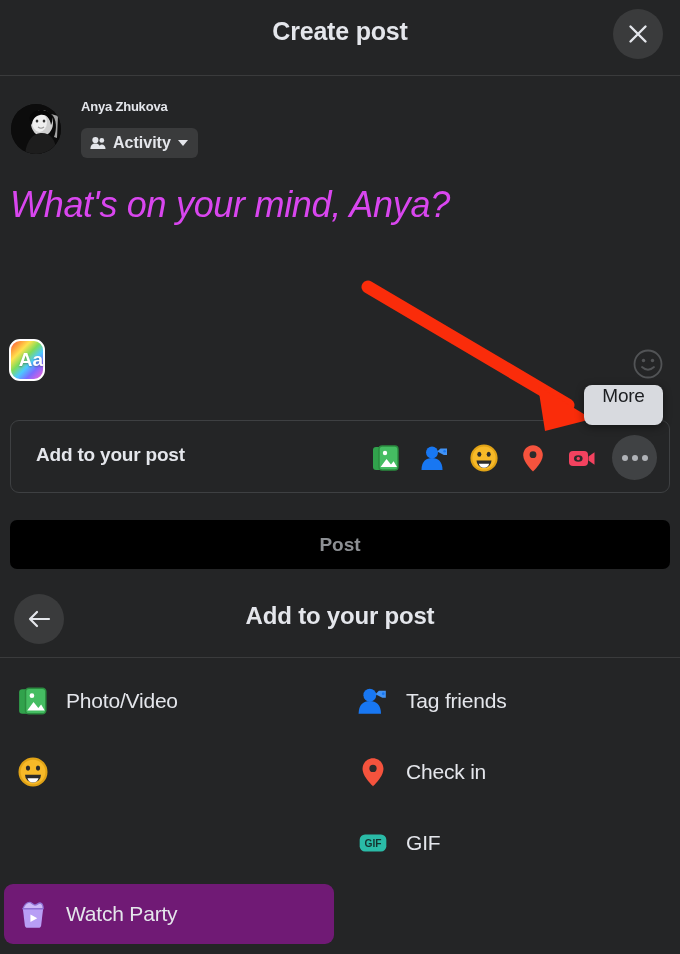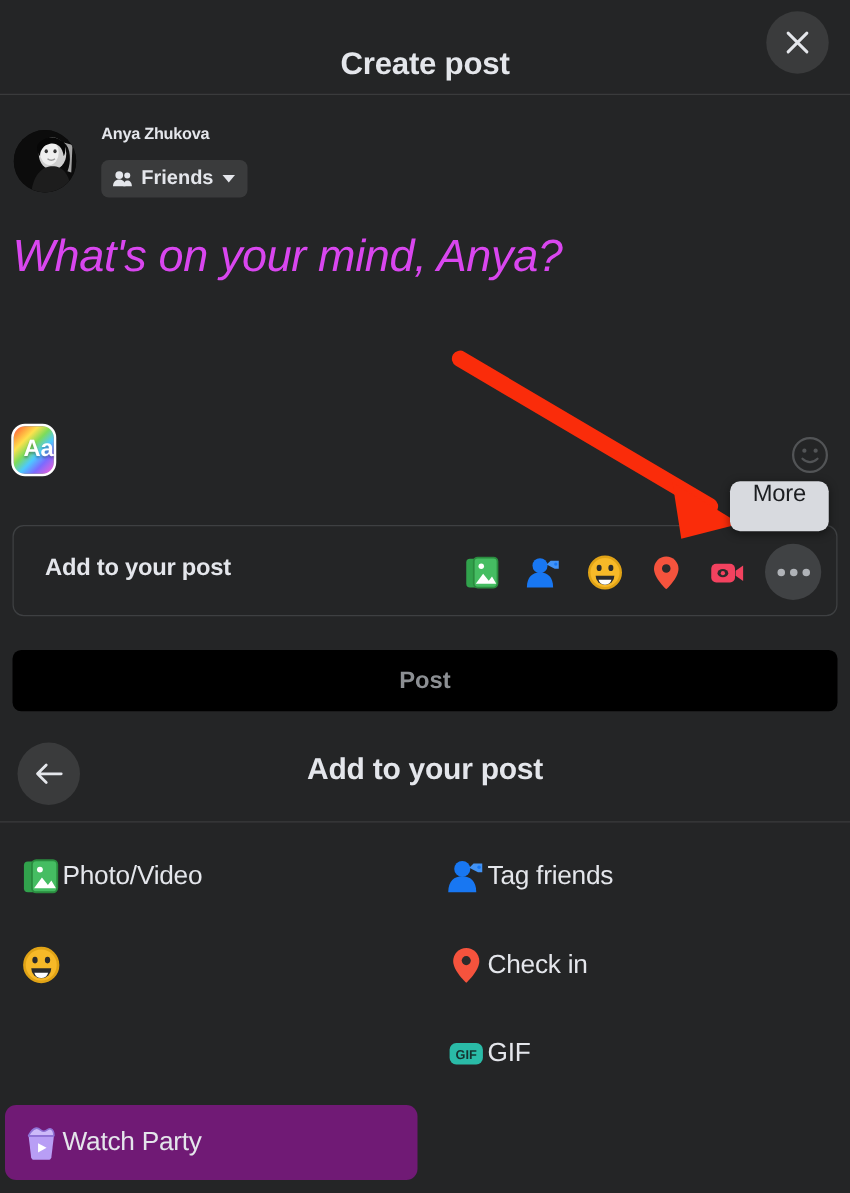--- a/index.html
+++ b/index.html
@@ -19,21 +19,20 @@
   .header {
     position: absolute; left: 0; top: 0;
     width: 680px; height: 76px;
     border-bottom: 1px solid #3a3b3c;
   }
   .header-title {
     position: absolute; left: 0; top: 17px; width: 680px;
     text-align: center;
     font-size: 25px; font-weight: bold; color: #e4e6eb;
     letter-spacing: -0.2px;
-    margin-top: 20px;
   }
   .close-btn {
     position: absolute; right: 17px; top: 9px;
     width: 50px; height: 50px; border-radius: 50%;
     background: #3a3b3c;
     display: flex; align-items: center; justify-content: center;
     cursor: pointer;
   }
 
   
@@ -186,21 +185,21 @@
 
   
   .menu-grid {
     position: absolute; left: 0; top: 662px;
     width: 680px; height: 292px;
   }
   .menu-item {
     position: absolute;
     height: 60px;
     display: flex; align-items: center;
-    padding-left: 12px; 
+    padding-left: 12px; gap: 16px;
     border-radius: 9px;
     cursor: pointer;
   }
   .menu-item.col-l { left: 4px; width: 330px; }
   .menu-item.col-r { left: 344px; width: 330px; }
   .menu-item.r0 { top: 9px; }
   .menu-item.r1 { top: 80px; }
   .menu-item.r2 { top: 151px; }
   .menu-item.r3 { top: 222px; }
   .menu-item.highlight { background: #701a75; }
@@ -249,21 +248,21 @@
       </svg>
     </div>
     <div class="author-name">Anya Zhukova</div>
     <div class="audience-chip">
       <svg width="16" height="14" viewBox="0 0 16 14">
         <circle cx="5.4" cy="4" r="3.1" fill="#e4e6eb"></circle>
         <path d="M0.4 13 C0.4 9.4 2.6 7.6 5.4 7.6 C8.2 7.6 10.4 9.4 10.4 13 Z" fill="#e4e6eb"></path>
         <circle cx="11.8" cy="4.4" r="2.4" fill="#e4e6eb"></circle>
         <path d="M8.6 13 C8.9 9.9 10.2 8.4 11.8 8.4 C13.8 8.4 15.5 9.9 15.5 13 Z" fill="#e4e6eb"></path>
       </svg>
-      <span class="lbl">Friends</span>
+      <span class="lbl">Activity</span>
       <span class="caret"></span>
     </div>
   </div>
 
   <div class="composer-placeholder">What's on your mind, Anya?</div>
 
   <div class="aa-btn">
     <span>Aa</span>
   </div>
 

